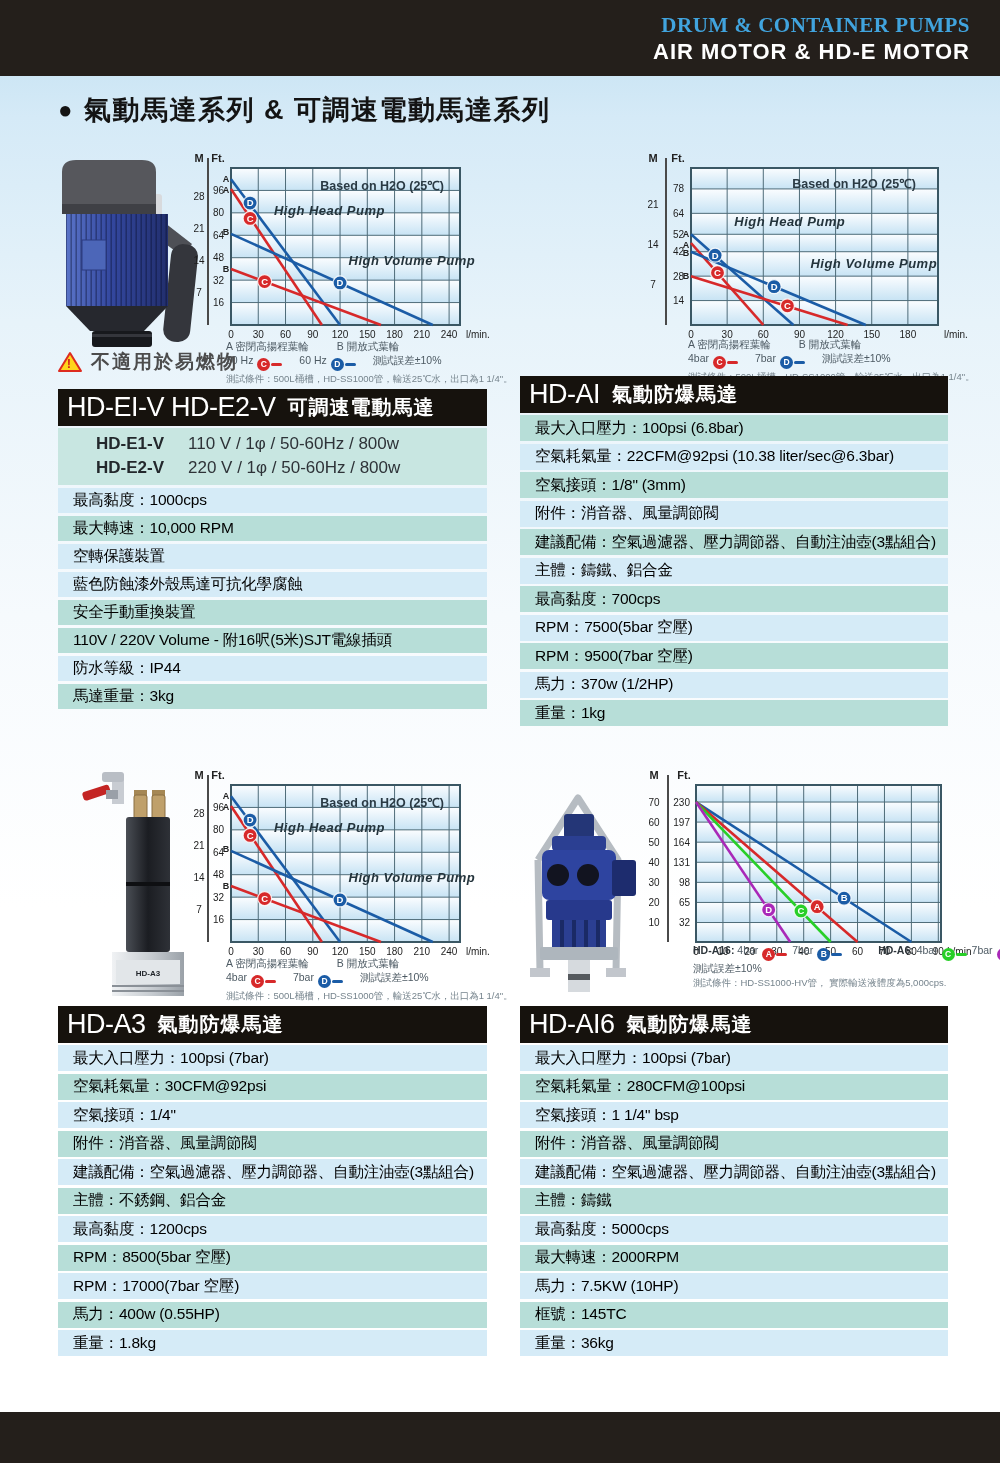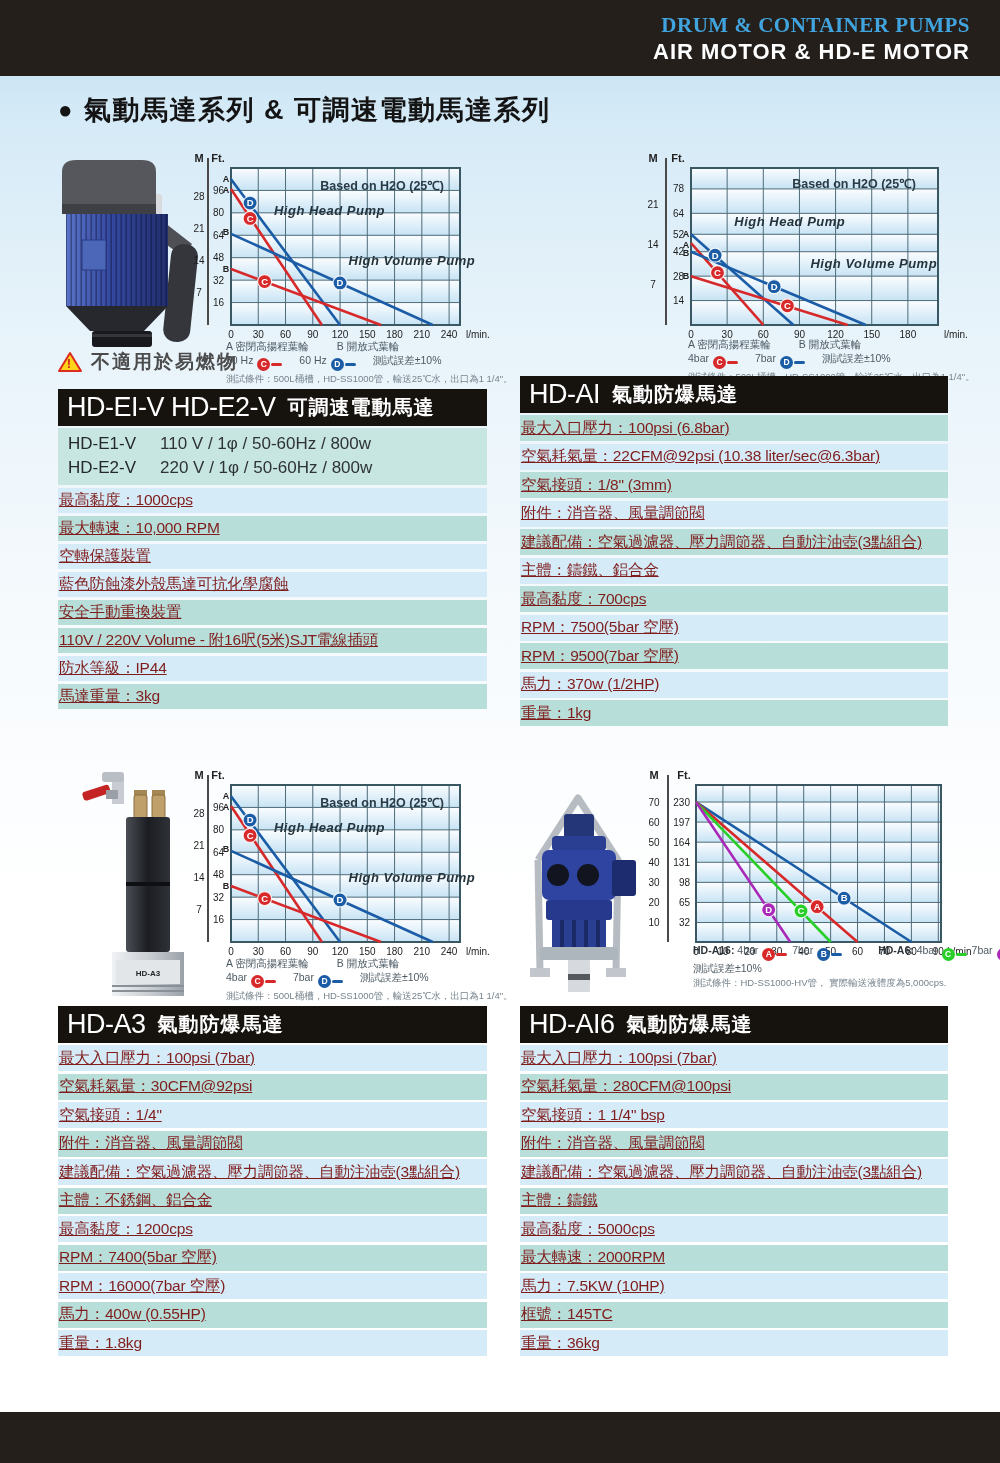--- a/index.html
+++ b/index.html
@@ -36,22 +36,22 @@
   .panel{position:absolute;}
   .panel-hde {left:58px; top:389px;width:429px;}
   .panel-hdai{left:520px;top:376px;width:428px;}
   .panel-ha3 {left:58px; top:1006px;width:429px;}
   .panel-ha16{left:520px;top:1006px;width:428px;}
   .panel-header{background:#16120d;color:#fff;height:37px;display:flex;align-items:center;padding-left:9px;gap:12px;margin-bottom:2px;}
   .panel-header .model{font-size:27px;font-weight:400;letter-spacing:-.5px;}
   .panel-header .desc{font-size:20px;font-weight:bold;letter-spacing:1px;}
   .model-box{background:#c8e6e1;padding:4px 0 5px 10px;margin-bottom:3px;}
   .model-line{display:flex;align-items:center;height:24px;font-size:17px;color:#2e3338;}
-  .model-line .mname{font-weight:normal;width:92px;color:#23282c;}
-  .spec-row{font-size:15.5px;color:#7f1d1d;padding-left:1px;display:flex;align-items:center;letter-spacing:-.2px;text-decoration:underline;}
+  .model-line .mname{font-weight:bold;width:92px;color:#23282c;margin-left:28px;}
+  .spec-row{font-size:15.5px;color:#000000;padding-left:15px;display:flex;align-items:center;letter-spacing:-.2px;}
   .row-teal{background:#b7ded8;}
   .row-blue{background:#d5ebf7;}
   .panel-hde .spec-row{height:25px;margin-bottom:3px;}
   .panel-hdai .spec-row,.panel-ha3 .spec-row,.panel-ha16 .spec-row{height:26px;margin-bottom:2.5px;}
   .illus{position:absolute;}
 </style>
 </head>
 <body>
 
 <div class="page">
@@ -568,22 +568,22 @@
       <span class="desc">氣動防爆馬達</span>
     </div>
     <div>
         <div class="spec-row row-blue">最大入口壓力：100psi (7bar)</div>
         <div class="spec-row row-teal">空氣耗氣量：30CFM@92psi</div>
         <div class="spec-row row-blue">空氣接頭：1/4"</div>
         <div class="spec-row row-teal">附件：消音器、風量調節閥</div>
         <div class="spec-row row-blue">建議配備：空氣過濾器、壓力調節器、自動注油壺(3點組合)</div>
         <div class="spec-row row-teal">主體：不銹鋼、鋁合金</div>
         <div class="spec-row row-blue">最高黏度：1200cps</div>
-        <div class="spec-row row-teal">RPM：7400(5bar 空壓)</div>
-        <div class="spec-row row-blue">RPM：16000(7bar 空壓)</div>
+        <div class="spec-row row-teal">RPM：8500(5bar 空壓)</div>
+        <div class="spec-row row-blue">RPM：17000(7bar 空壓)</div>
         <div class="spec-row row-teal">馬力：400w (0.55HP)</div>
         <div class="spec-row row-blue">重量：1.8kg</div>
       </div>
   </section>
 
   <section class="panel panel-ha16">
     <div class="panel-header">
       <span class="model">HD-AI6</span>
       <span class="desc">氣動防爆馬達</span>
     </div>

